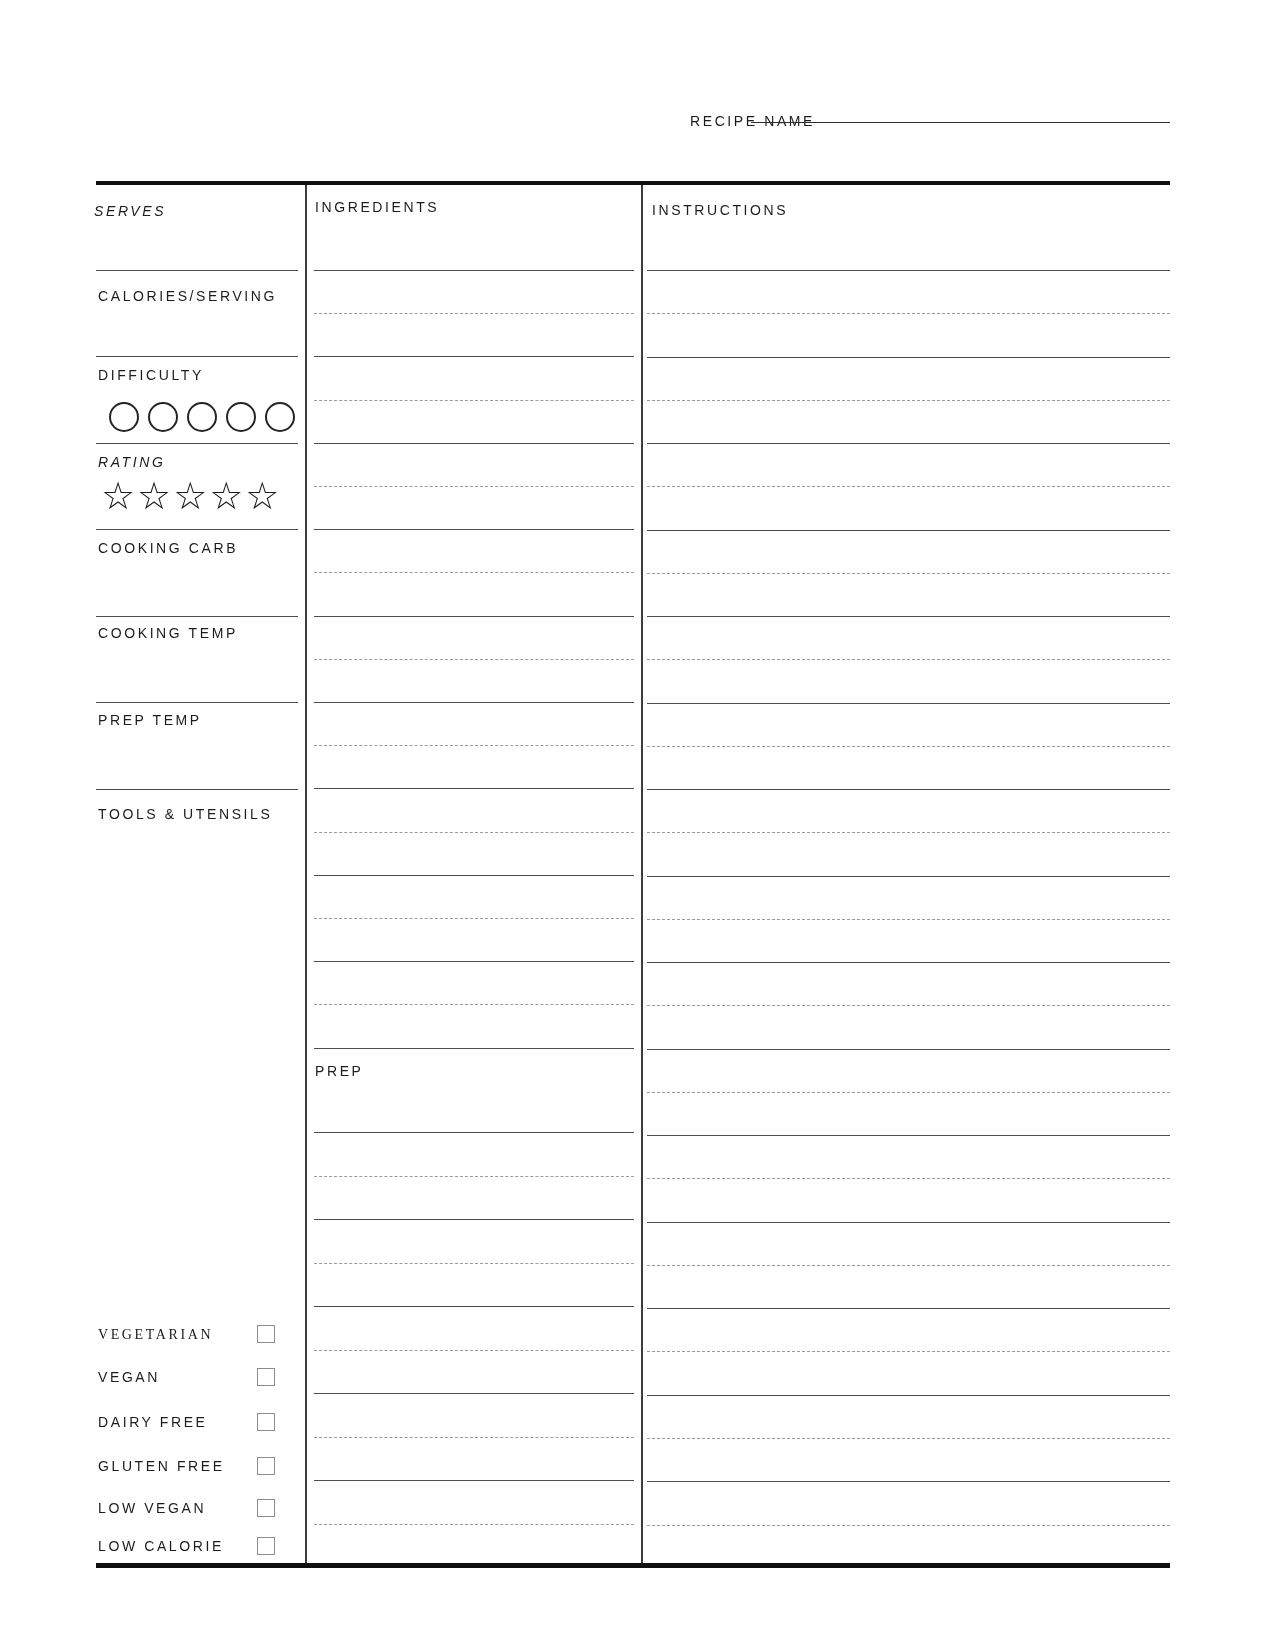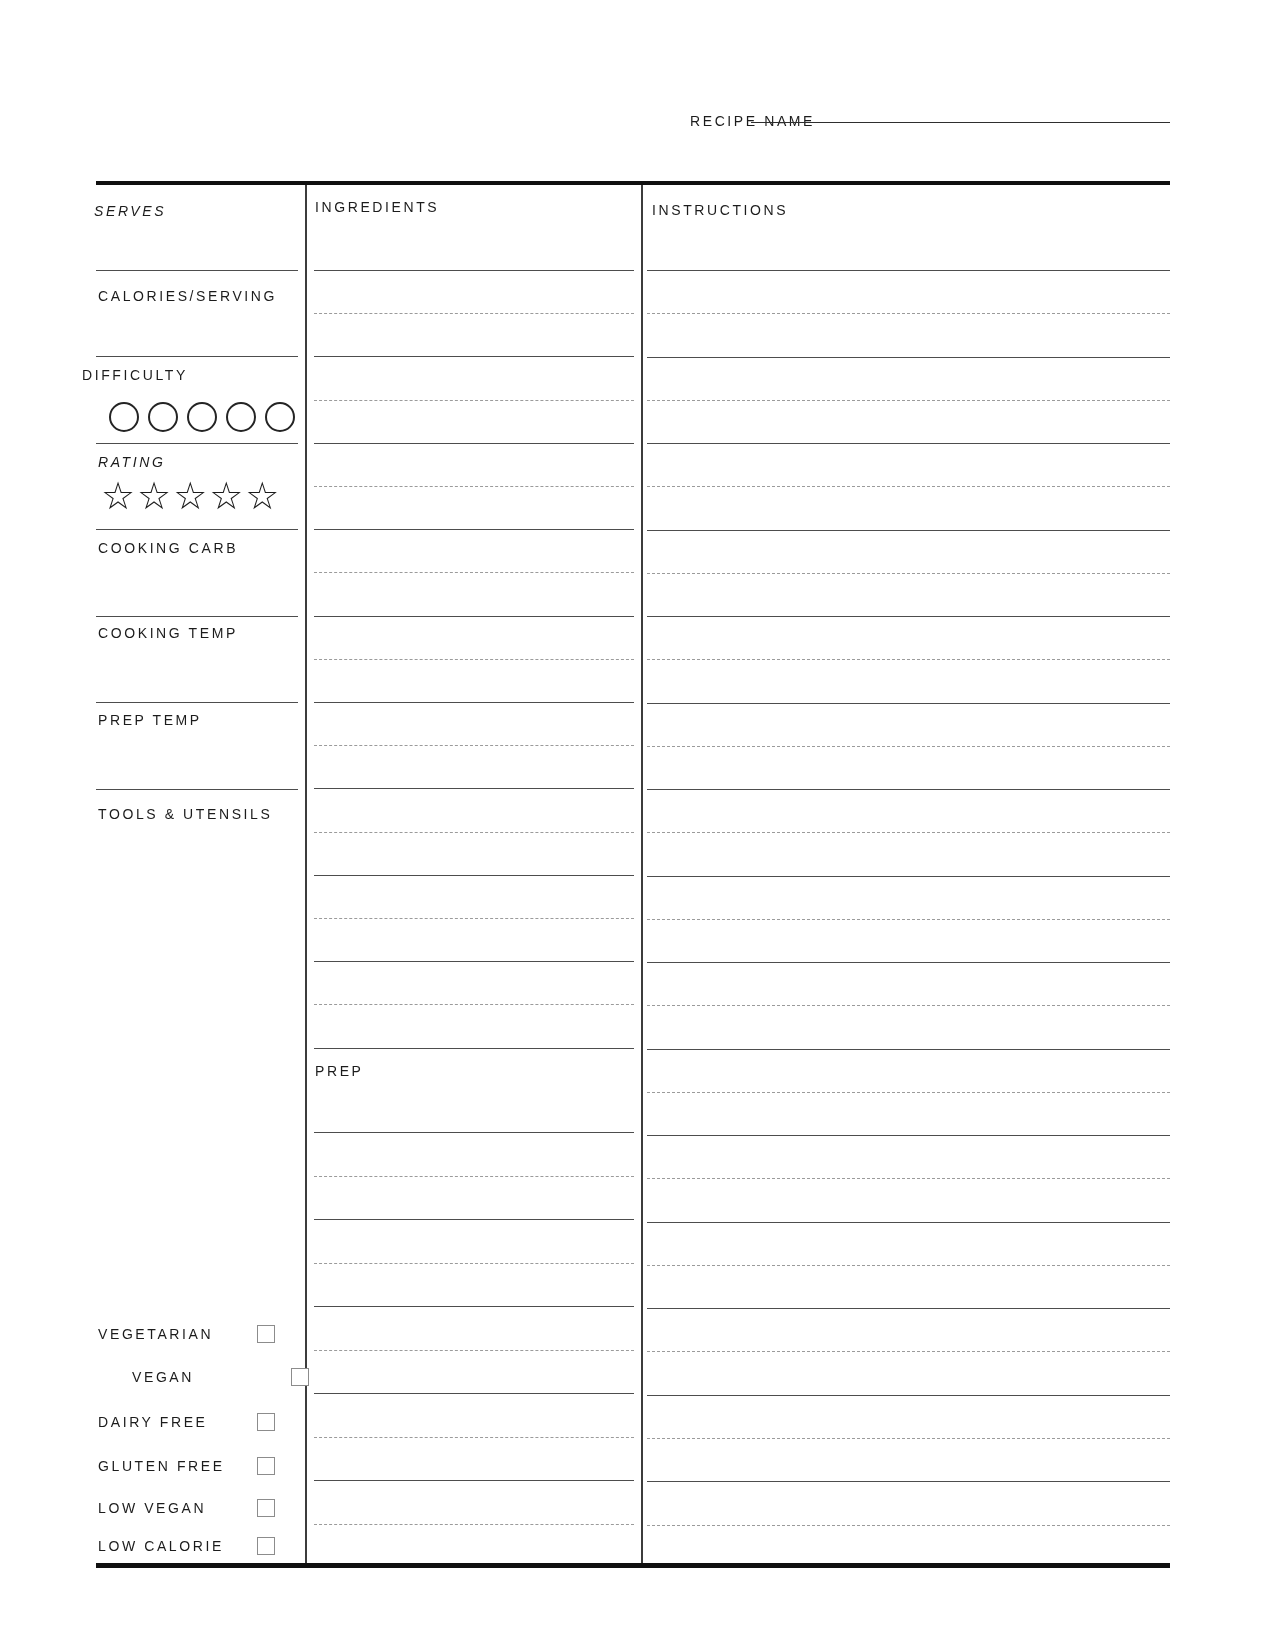--- a/index.html
+++ b/index.html
@@ -100,42 +100,42 @@
       <div class="rule rule-solid" style="top: 86.4167px;"></div>
       <div class="rule rule-solid" style="top: 172.833px;"></div>
       <div class="rule rule-solid" style="top: 259.25px;"></div>
       <div class="rule rule-solid" style="top: 345.667px;"></div>
       <div class="rule rule-solid" style="top: 432.083px;"></div>
       <div class="rule rule-solid" style="top: 518.5px;"></div>
     </div>
 
   <div class="abs label" style="left:94px; top:203px;font-style:italic;">SERVES</div>
   <div class="abs label" style="left:98px; top:288px;">CALORIES/SERVING</div>
-  <div class="abs label" style="left:82px; top:367px;">DIFFICULTY</div>
+  <div class="abs label" style="left:98px; top:367px;">DIFFICULTY</div>
   <div class="abs label" style="left:98px; top:454px;font-style:italic;">RATING</div>
   <div class="abs label" style="left:98px; top:540px;">COOKING CARB</div>
   <div class="abs label" style="left:98px; top:625px;">COOKING TEMP</div>
   <div class="abs label" style="left:98px; top:712px;">PREP TEMP</div>
   <div class="abs label" style="left:98px; top:806px;">TOOLS &amp; UTENSILS</div>
 
   <div class="abs circles">
     <span class="circle"></span>
     <span class="circle"></span>
     <span class="circle"></span>
     <span class="circle"></span>
     <span class="circle"></span>
   </div>
 
   <div class="abs stars"><span>☆</span><span>☆</span><span>☆</span><span>☆</span><span>☆</span></div>
 
-  <div class="abs diet-row" style="top:1322px;">
+  <div class="abs diet-row" style="top:1322px;font-family:Liberation Serif, serif;">
     <span class="label">VEGETARIAN</span>
     <span class="checkbox"></span>
   </div>
-  <div class="abs diet-row" style="top:1365px;margin-left:34px;">
+  <div class="abs diet-row" style="top:1365px;">
     <span class="label">VEGAN</span>
     <span class="checkbox"></span>
   </div>
   <div class="abs diet-row" style="top:1410px;">
     <span class="label">DAIRY FREE</span>
     <span class="checkbox"></span>
   </div>
   <div class="abs diet-row" style="top:1454px;">
     <span class="label">GLUTEN FREE</span>
     <span class="checkbox"></span>

